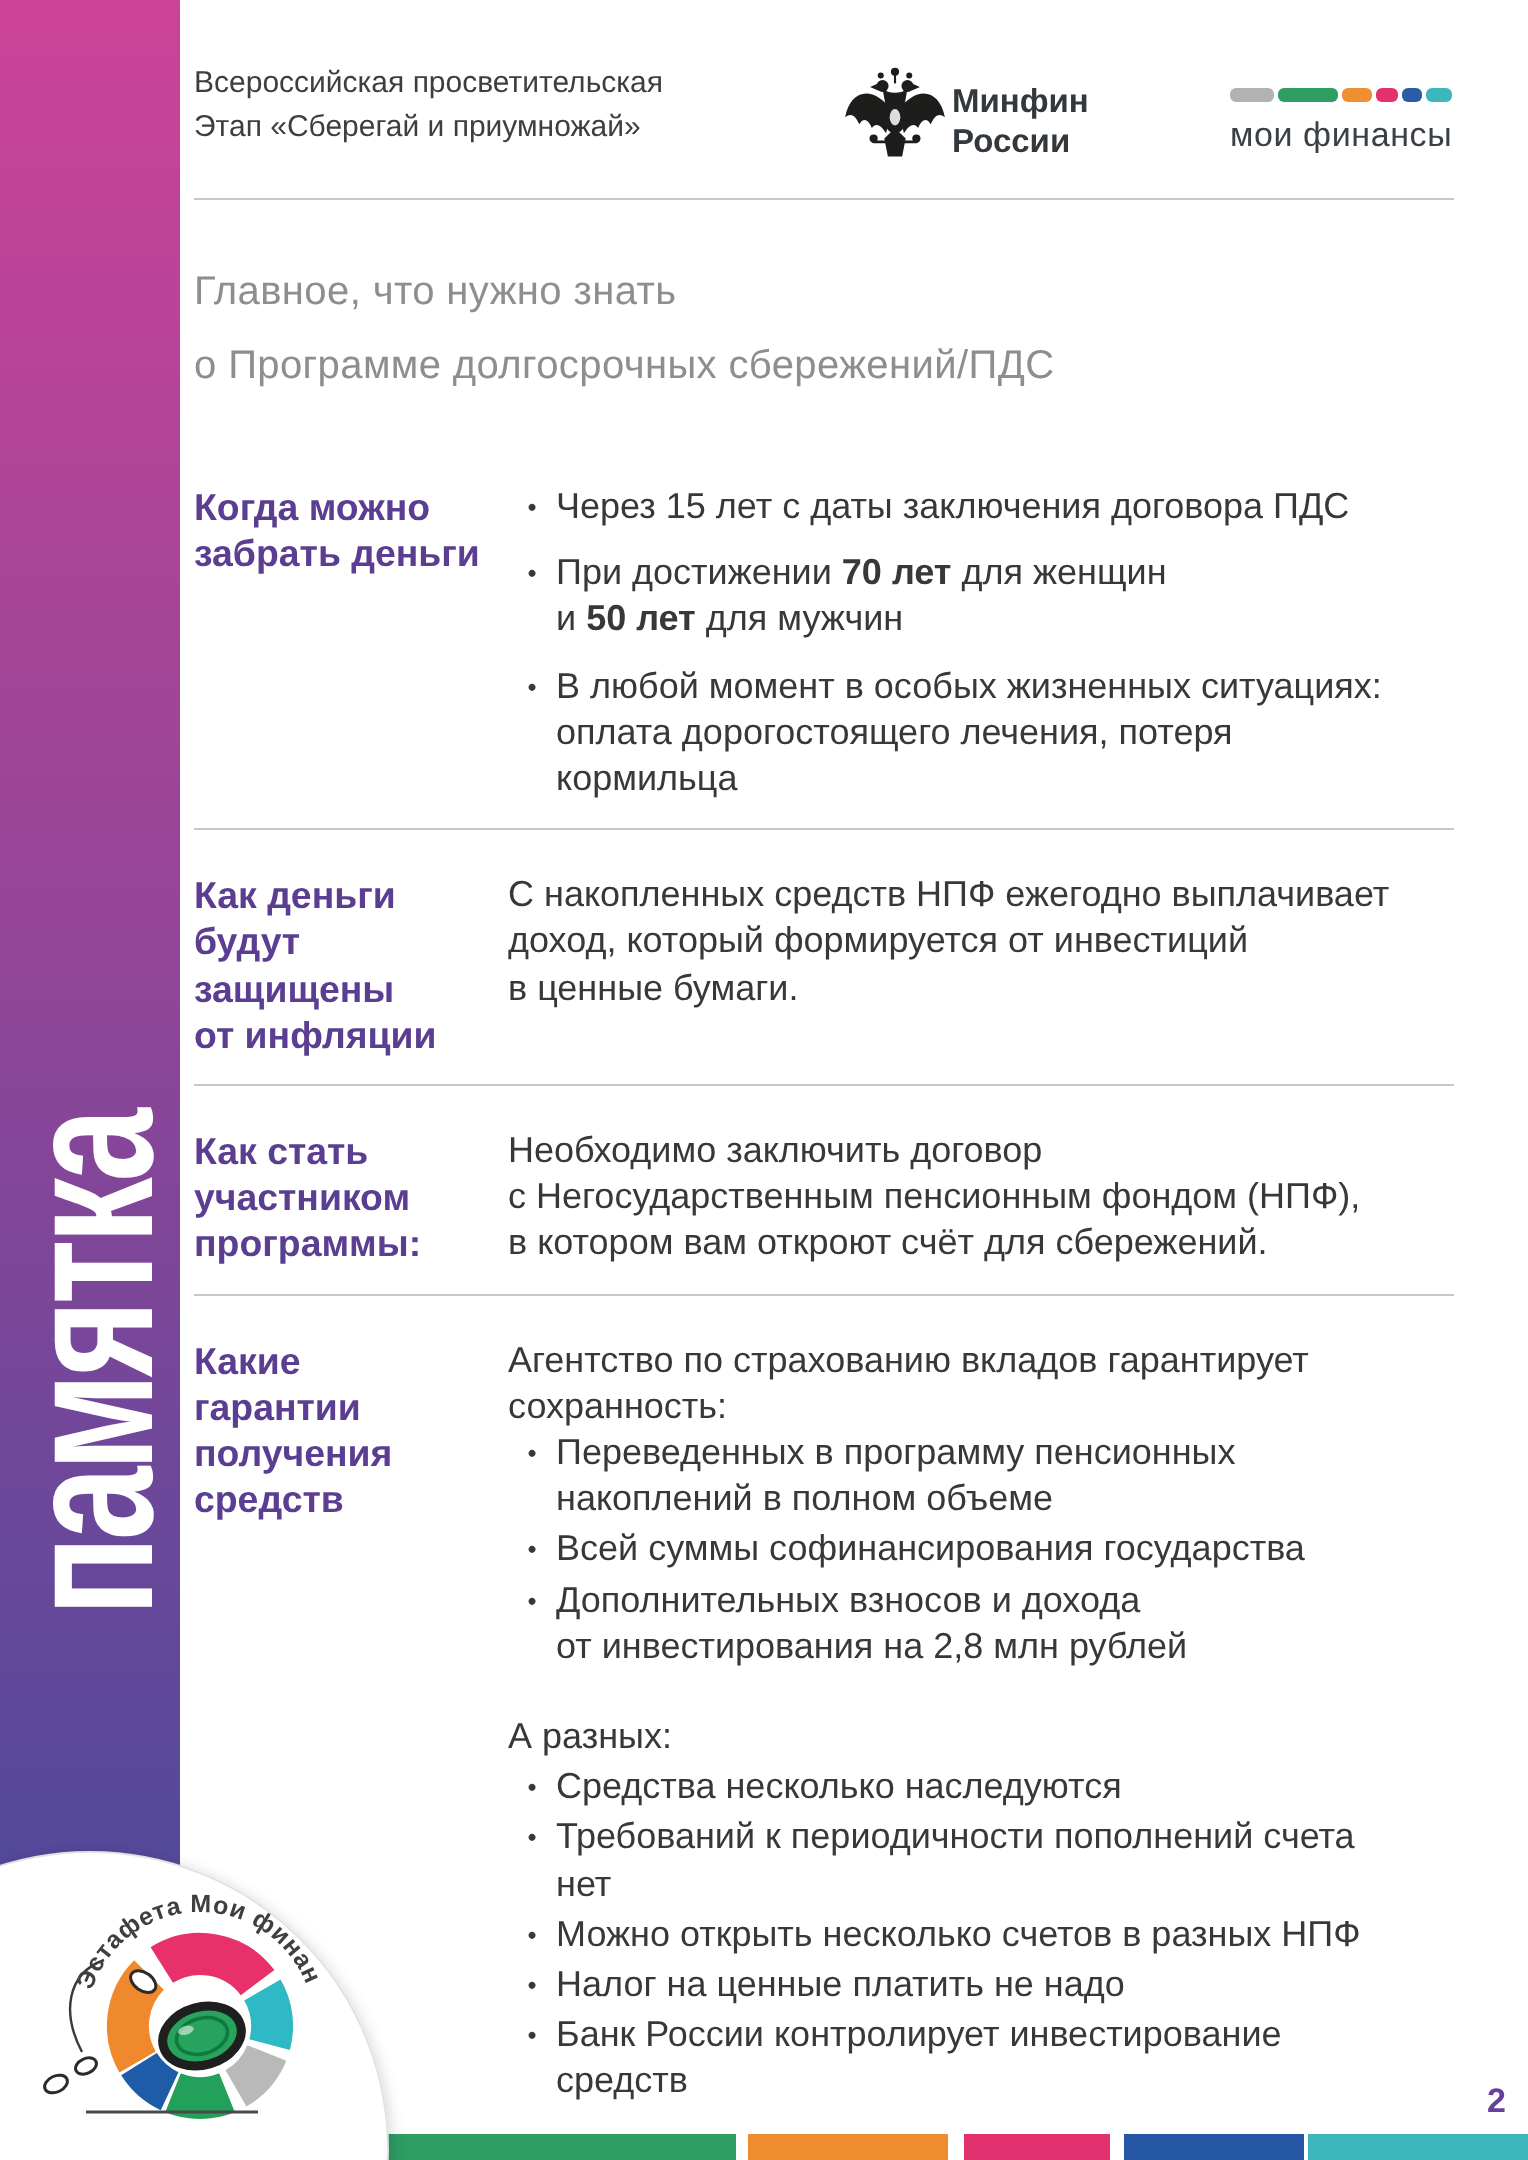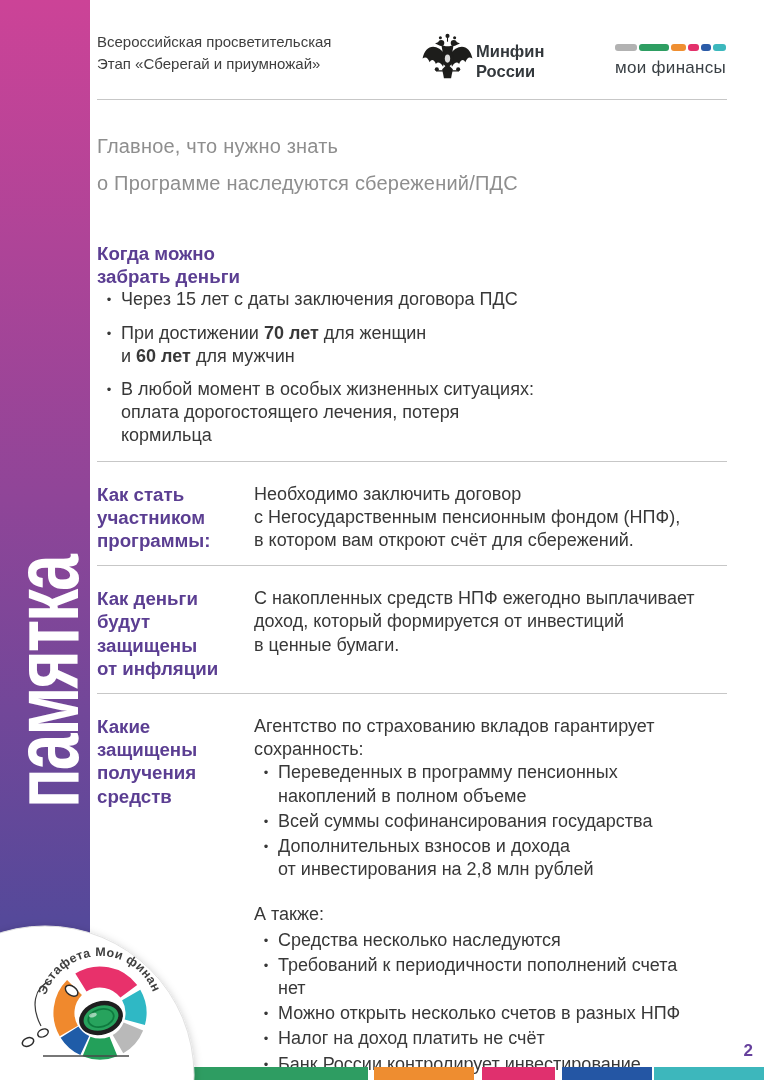--- a/index.html
+++ b/index.html
@@ -33,21 +33,21 @@
   .myfin-bar span:nth-child(3){width:15px;}
   .myfin-bar span:nth-child(4){width:11px;}
   .myfin-bar span:nth-child(5){width:10px;}
   .myfin-bar span:nth-child(6){width:13px;}
   .myfin-label{font-size:17px;font-weight:normal;color:#3a4045;letter-spacing:0.3px;}
   .hdr-divider{border-bottom:1px solid #c7c7c7;margin-top:11px;}
   .title{margin-top:28px;font-size:20px;line-height:37px;color:#8e8e8e;letter-spacing:0.2px;}
   
   .sections{margin-top:40px;}
   .section{display:flex;padding:21px 0 13px;}
-  .section:first-child{padding-top:0;flex-direction:column;}
+  .section:first-child{padding-top:0;}
   .section:not(:last-child){border-bottom:1px solid #c7c7c7;}
   .section-h{flex:none;width:157px;font-size:18.7px;font-weight:bold;line-height:23.2px;color:#5b3e92;white-space:pre-line;}
   .section-b{flex:1;font-size:18px;line-height:23.2px;color:#383838;}
   .tblock{white-space:pre-line;}
   .tblock.gap-top{margin-top:22px;margin-bottom:2px;}
   .blist .bi{display:flex;}
   .blist .bi + .bi{margin-top:2px;}
   .blist.loose .bi + .bi{margin-top:10px;}
   .bi-dot{flex:none;width:24px;text-align:center;font-size:13px;line-height:23.2px;color:#383838;}
   .bi-text{flex:1;white-space:pre-line;}
@@ -117,99 +117,99 @@
         <span style="background: rgb(60, 184, 189);"></span>
       </div>
       <div class="myfin-label">мои финансы</div>
     </div>
   </div>
 
   <div class="hdr-divider"></div>
 
   <div class="title">
     <div>Главное, что нужно знать</div>
-    <div>о Программе наследуются сбережений/ПДС</div>
+    <div>о Программе долгосрочных сбережений/ПДС</div>
   </div>
 
   <div class="sections">
       <div class="section">
         <div class="section-h">Когда можно
 забрать деньги</div>
         <div class="section-b">
           <div class="blist loose">
             <div class="bi">
               <span class="bi-dot">•</span>
               <span class="bi-text">Через 15 лет с даты заключения договора ПДС</span>
             </div>
             <div class="bi">
               <span class="bi-dot">•</span>
-              <span class="bi-text">При достижении <b>70 лет</b> для женщин<br>и <b>60 лет</b> для мужчин</span>
+              <span class="bi-text">При достижении <b>70 лет</b> для женщин<br>и <b>50 лет</b> для мужчин</span>
             </div>
             <div class="bi">
               <span class="bi-dot">•</span>
               <span class="bi-text">В любой момент в особых жизненных ситуациях:<br>оплата дорогостоящего лечения, потеря<br>кормильца</span>
             </div>
           </div>
-        </div>
-      </div>
-      <div class="section">
-        <div class="section-h">Как стать
-участником
-программы:</div>
-        <div class="section-b">
-          <div class="tblock">Необходимо заключить договор<br>с Негосударственным пенсионным фондом (НПФ),<br>в котором вам откроют счёт для сбережений.</div>
         </div>
       </div>
       <div class="section">
         <div class="section-h">Как деньги
 будут
 защищены
 от инфляции</div>
         <div class="section-b">
           <div class="tblock">С накопленных средств НПФ ежегодно выплачивает<br>доход, который формируется от инвестиций<br>в ценные бумаги.</div>
         </div>
       </div>
       <div class="section">
+        <div class="section-h">Как стать
+участником
+программы:</div>
+        <div class="section-b">
+          <div class="tblock">Необходимо заключить договор<br>с Негосударственным пенсионным фондом (НПФ),<br>в котором вам откроют счёт для сбережений.</div>
+        </div>
+      </div>
+      <div class="section">
         <div class="section-h">Какие
-защищены
+гарантии
 получения
 средств</div>
         <div class="section-b">
           <div class="tblock">Агентство по страхованию вкладов гарантирует<br>сохранность:</div>
           <div class="blist">
             <div class="bi">
               <span class="bi-dot">•</span>
               <span class="bi-text">Переведенных в программу пенсионных<br>накоплений в полном объеме</span>
             </div>
             <div class="bi">
               <span class="bi-dot">•</span>
               <span class="bi-text">Всей суммы софинансирования государства</span>
             </div>
             <div class="bi">
               <span class="bi-dot">•</span>
               <span class="bi-text">Дополнительных взносов и дохода<br>от инвестирования на 2,8 млн рублей</span>
             </div>
           </div>
-          <div class="tblock gap-top">А также:</div>
+          <div class="tblock gap-top">А разных:</div>
           <div class="blist">
             <div class="bi">
               <span class="bi-dot">•</span>
               <span class="bi-text">Средства несколько наследуются</span>
             </div>
             <div class="bi">
               <span class="bi-dot">•</span>
               <span class="bi-text">Требований к периодичности пополнений счета<br>нет</span>
             </div>
             <div class="bi">
               <span class="bi-dot">•</span>
               <span class="bi-text">Можно открыть несколько счетов в разных НПФ</span>
             </div>
             <div class="bi">
               <span class="bi-dot">•</span>
-              <span class="bi-text">Налог на доход платить не счёт</span>
+              <span class="bi-text">Налог на ценные платить не надо</span>
             </div>
             <div class="bi">
               <span class="bi-dot">•</span>
               <span class="bi-text">Банк России контролирует инвестирование<br>средств</span>
             </div>
           </div>
         </div>
       </div>
     </div>
 </div>

